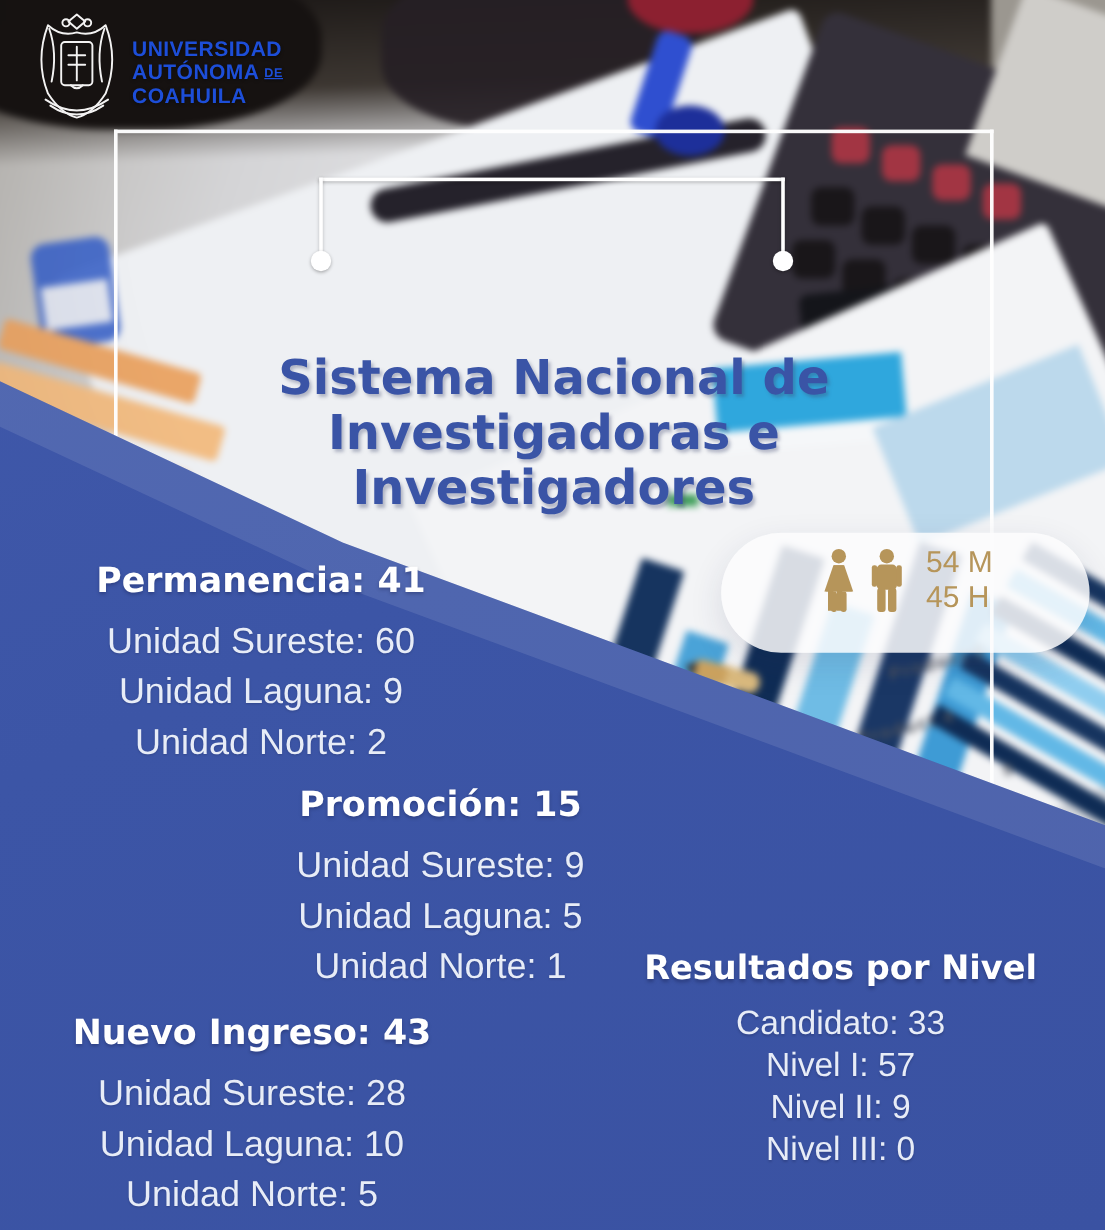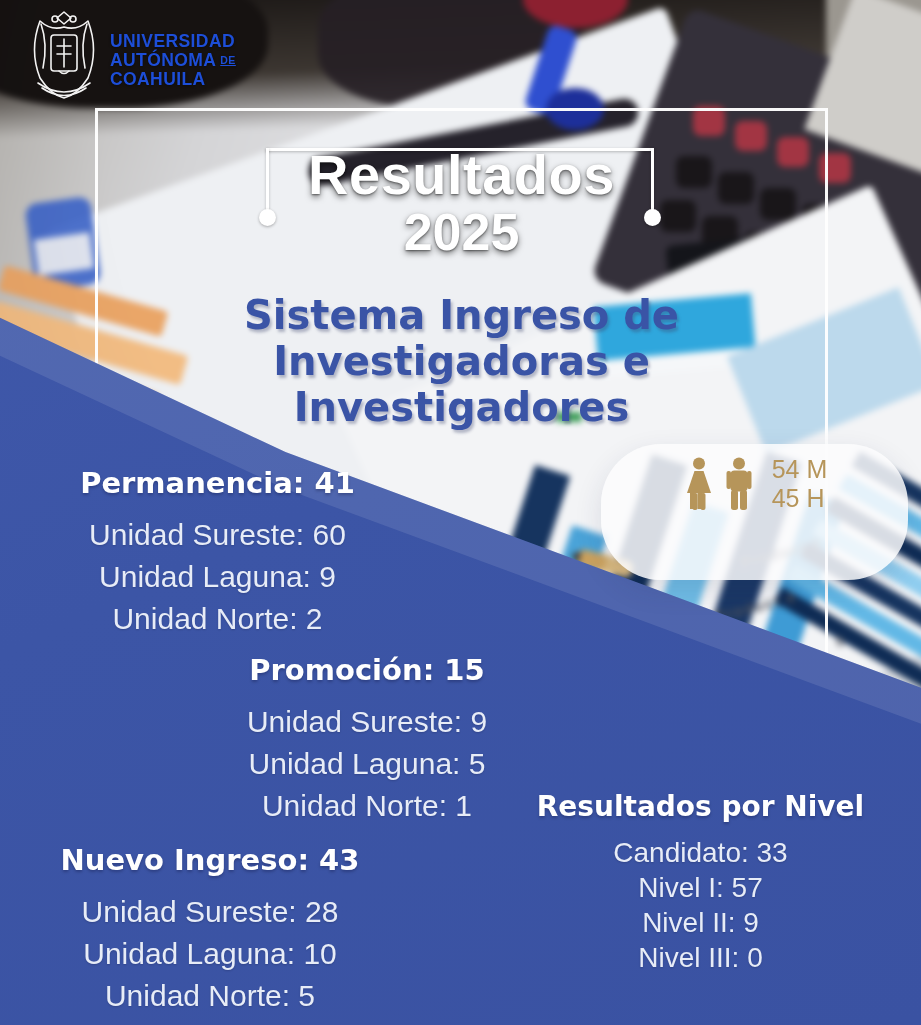--- a/index.html
+++ b/index.html
@@ -70,21 +70,21 @@
   
   #title{position:absolute;left:95px;top:146px;width:733px;text-align:center;z-index:5;color:#fff;font-weight:700;
     text-shadow:0 3px 6px rgba(0,0,0,.5),0 1px 2px rgba(0,0,0,.45);}
   #title .t1{font-size:56px;letter-spacing:.5px;line-height:58px;}
   #title .t2{font-size:52px;line-height:52px;margin-top:2px;}
   
   #subtitle{position:absolute;left:95px;top:292px;width:733px;text-align:center;z-index:5;
     font-family:"DejaVu Sans",sans-serif;font-weight:bold;font-size:40px;line-height:46px;color:#3a54a6;
     text-shadow:2px 3px 3px rgba(60,70,110,.35);}
   
-  #pill{position:absolute;left:601px;top:444px;width:307px;height:136px;z-index:6;border-radius:60px;
+  #pill{position:absolute;left:601px;top:444px;width:307px;height:100px;z-index:6;border-radius:60px;
     background:rgba(252,252,253,.85);box-shadow:0 10px 28px rgba(30,40,80,.12);}
   #pill-row{display:flex;justify-content:center;align-items:center;gap:10px;margin-top:11px;}
   #pill-icons{display:flex;align-items:flex-end;gap:8px;}
   #pill-counts{color:#b6955a;font-size:25px;line-height:29px;font-weight:500;margin-left:8px;}
   #pill-total{text-align:center;margin-top:3px;font-family:"DejaVu Sans",sans-serif;font-weight:bold;
     font-size:22px;letter-spacing:-.2px;color:#2c3e8f;}
   
   .sec{position:absolute;z-index:6;text-align:center;color:#fff;}
   .sec h2{margin:0 0 14px 0;font-family:"DejaVu Sans",sans-serif;font-weight:bold;font-size:29px;
     text-shadow:0 2px 3px rgba(0,0,30,.25);}
@@ -188,27 +188,23 @@
       <div>COAHUILA</div>
     </div>
   </div>
 
   <div class="bracket" id="br-h"></div>
   <div class="bracket" id="br-vl"></div>
   <div class="bracket" id="br-vr"></div>
   <div class="br-dot" id="br-dl"></div>
   <div class="br-dot" id="br-dr"></div>
 
-  <div id="title">
-    <div class="t1">Resultados</div>
-    <div class="t2">2025</div>
-  </div>
 
   <div id="subtitle">
-    <div>Sistema Ingreso de</div>
+    <div>Sistema Nacional de</div>
     <div>Investigadoras e</div>
     <div>Investigadores</div>
   </div>
 
   <div id="pill">
     <div id="pill-row">
       <div id="pill-icons">
         <svg width="34" height="54" viewBox="0 0 34 54">
           <g fill="#b6955a">
             <circle cx="17" cy="6.5" r="6"></circle>

